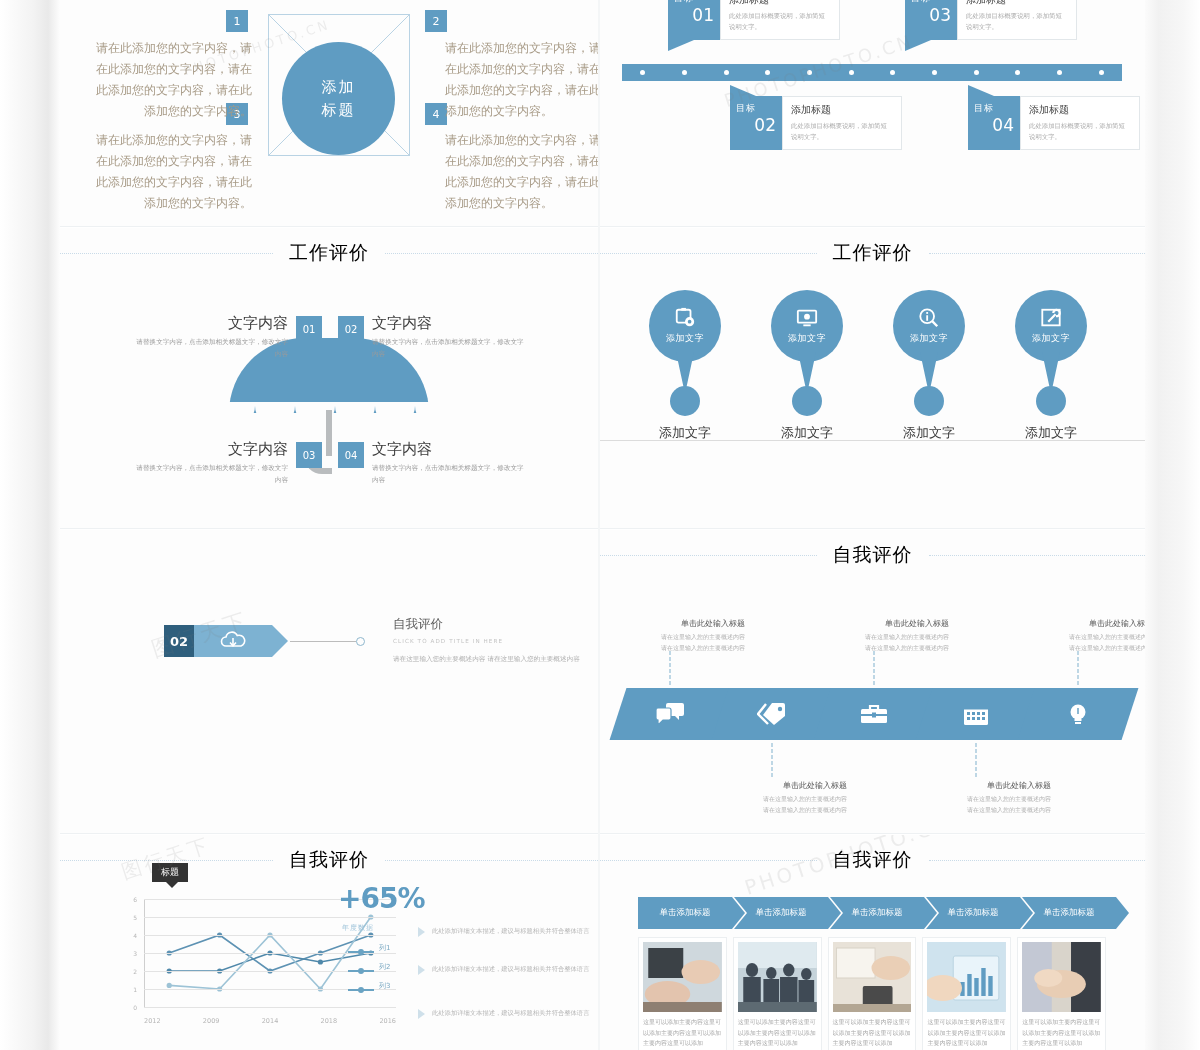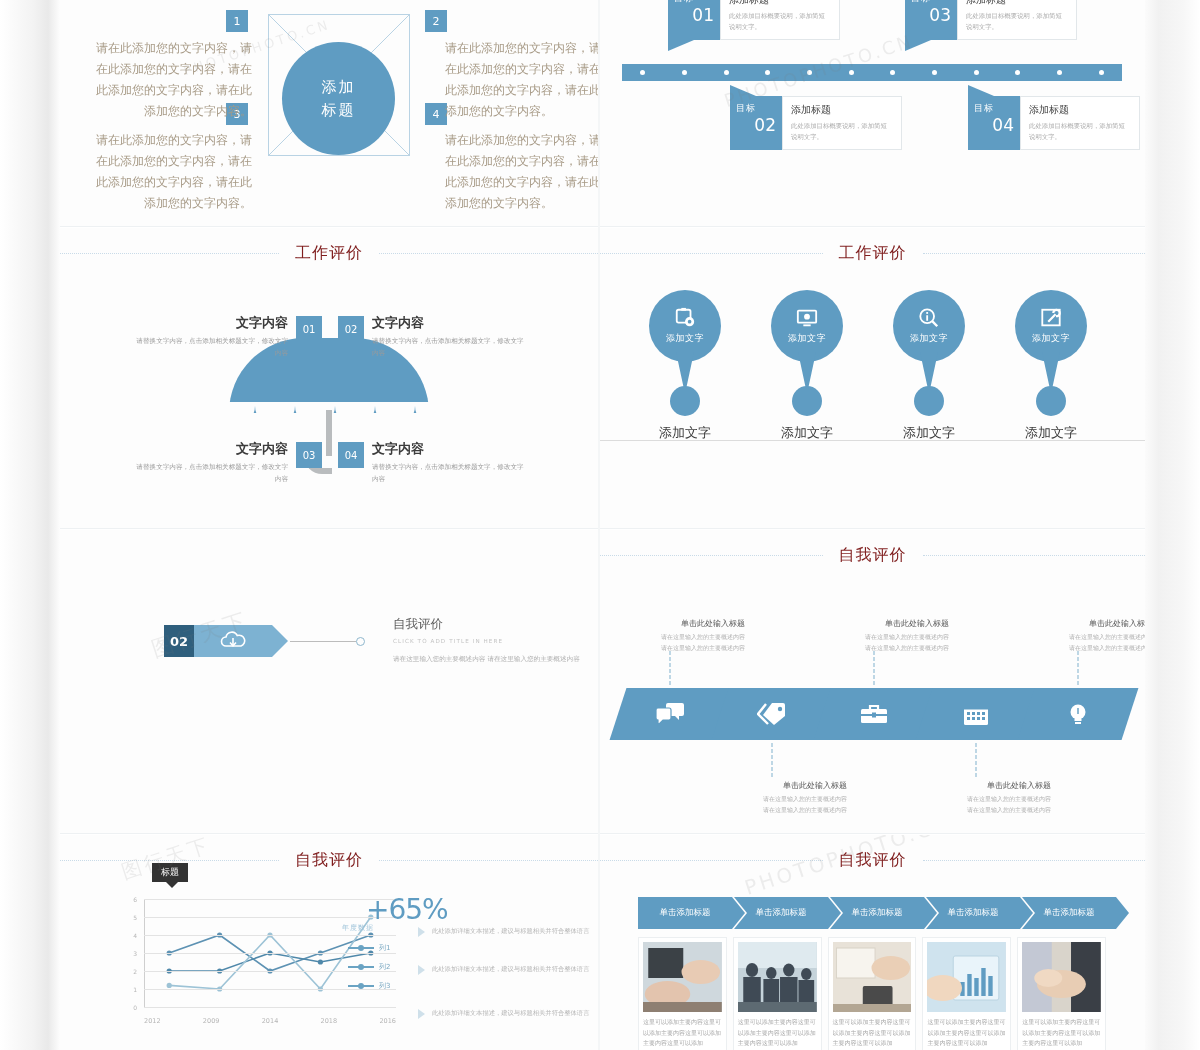--- a/index.html
+++ b/index.html
@@ -23,21 +23,21 @@
   .r0{top:0;height:226px;}
   .r1{top:228px;height:300px;}
   .r2{top:530px;height:303px;}
   .r3{top:835px;height:215px;}
   .sep-h{position:absolute;left:60px;width:1085px;height:1px;background:#eef1f3;}
   .sep-v{position:absolute;top:0;left:598px;width:2px;height:1050px;background:#f4f6f7;}
 
   
   .sec-head{position:absolute;left:0;right:0;top:14px;height:22px;display:flex;align-items:center;}
   .sec-head .dl{flex:1;height:1px;border-top:1px dotted #c9dbe8;}
-  .sec-head .tt{color:#7f1d1d;font-size:16px;letter-spacing:1px;padding:0 16px;white-space:nowrap;}
+  .sec-head .tt{color:#000000;font-size:19px;letter-spacing:1px;padding:0 16px;white-space:nowrap;}
 
   
   .q-wrap{position:absolute;inset:0;}
   .q-sq{position:absolute;left:208px;top:14px;width:142px;height:142px;border:1px solid #b9d3e4;}
   .q-sq:before,.q-sq:after{content:"";position:absolute;left:-1px;top:-1px;width:calc(100% + 2px);height:calc(100% + 2px);}
   .q-circle{position:absolute;left:222px;top:42px;width:113px;height:113px;border-radius:50%;
     background:#5f9cc2;color:#fff;display:flex;flex-direction:column;align-items:center;justify-content:center;
     font-size:15px;line-height:1.5;letter-spacing:2px;}
   .q-num{position:absolute;width:22px;height:22px;background:#5f9cc2;color:#fff;font-size:11px;
     display:flex;align-items:center;justify-content:center;}
@@ -70,21 +70,21 @@
   .umb{position:absolute;left:169px;top:110px;width:200px;height:130px;}
   .umb .canopy{position:absolute;left:0;top:0;width:200px;height:75px;background:#5f9cc2;
     border-radius:100px 100px 0 0;}
   .umb .scallop{position:absolute;top:64px;left:0;width:200px;height:26px;}
   .umb .scallop span{position:absolute;top:0;width:40px;height:24px;border-radius:0 0 22px 22px;background:#fdfdfd;}
   .umb .stick{position:absolute;left:97px;top:72px;width:6px;height:46px;background:#b9bcbe;}
   .umb .hook{position:absolute;left:75px;top:110px;width:28px;height:26px;
     border:6px solid #b9bcbe;border-top:none;border-right:none;border-radius:0 0 0 18px;}
   .u-item{position:absolute;width:190px;display:flex;align-items:flex-start;gap:8px;}
   .u-item .tx{flex:1;}
-  .u-item .h{font-size:13px;color:#3c3c3c;font-weight:bold;margin-bottom:3px;}
+  .u-item .h{font-size:15px;color:#3c3c3c;font-weight:normal;margin-bottom:3px;}
   .u-item .p{font-size:6.6px;line-height:1.85;color:#9a9a9a;}
   .u-item .bx{width:26px;height:26px;background:#5f9cc2;color:#fff;font-size:10px;
     display:flex;align-items:center;justify-content:center;flex:0 0 26px;margin-top:2px;}
   .u1{left:72px;top:86px;} .u1 .tx{text-align:right;}
   .u3{left:72px;top:212px;} .u3 .tx{text-align:right;}
   .u2{left:278px;top:86px;flex-direction:row-reverse;} .u2 .tx{text-align:left;}
   .u4{left:278px;top:212px;flex-direction:row-reverse;} .u4 .tx{text-align:left;}
 
   
   .pin-line{position:absolute;left:0;right:0;top:212px;height:1px;background:#dcdcdc;}
@@ -132,24 +132,24 @@
   .c-grid{position:absolute;inset:0;}
   .c-grid i{position:absolute;left:0;right:0;height:1px;background:#e3e3e3;}
   .c-yax{position:absolute;left:0;top:0;width:24px;height:108px;}
   .c-yax span{position:absolute;right:3px;font-size:6px;color:#b6b6b6;transform:translateY(-50%);}
   .c-xax{position:absolute;left:28px;right:10px;bottom:4px;display:flex;justify-content:space-between;}
   .c-xax span{font-size:6.5px;color:#b6b6b6;}
   .c-axisline{position:absolute;left:28px;top:0;width:1px;height:108px;background:#cfcfcf;}
   .tip{position:absolute;left:92px;top:28px;background:#333;color:#fff;font-size:9px;padding:3px 9px;}
   .tip:after{content:"";position:absolute;left:14px;bottom:-6px;border-left:6px solid transparent;
     border-right:6px solid transparent;border-top:6px solid #333;}
-  .big65{position:absolute;left:278px;top:58px;color:#5f9cc2;font-size:28px;font-weight:normal;letter-spacing:-1px;margin-left:28px;}
+  .big65{position:absolute;left:278px;top:47px;color:#5f9cc2;font-size:28px;font-weight:bold;letter-spacing:-1px;}
   .big65sub{position:absolute;left:282px;top:88px;color:#9fc4da;font-size:7px;letter-spacing:1px;}
   .legend{position:absolute;left:288px;top:108px;font-size:7px;color:#7aa8c2;}
-  .legend div{display:flex;align-items:center;gap:5px;margin-bottom:9px;}
+  .legend div{display:flex;align-items:flex-end;gap:5px;margin-bottom:9px;}
   .legend .ln{width:26px;height:2px;background:#6aa3c3;position:relative;}
   .legend .ln:after{content:"";position:absolute;left:10px;top:-2.5px;width:6px;height:6px;border-radius:50%;background:#6aa3c3;}
   .bul{position:absolute;left:358px;width:190px;display:flex;gap:7px;}
   .bul .tri{width:0;height:0;border-left:7px solid #cfe0ea;border-top:5px solid transparent;border-bottom:5px solid transparent;flex:0 0 7px;margin-top:2px;}
   .bul .p{font-size:6.3px;line-height:1.8;color:#b4b4b4;}
   .b1{top:90px;} .b2{top:128px;} .b3{top:172px;}
 
   
   .chev-row{position:absolute;left:38px;top:62px;width:468px;height:32px;}
   .chev{position:absolute;top:0;height:32px;background:#5f9cc2;color:#fff;font-size:8.5px;

